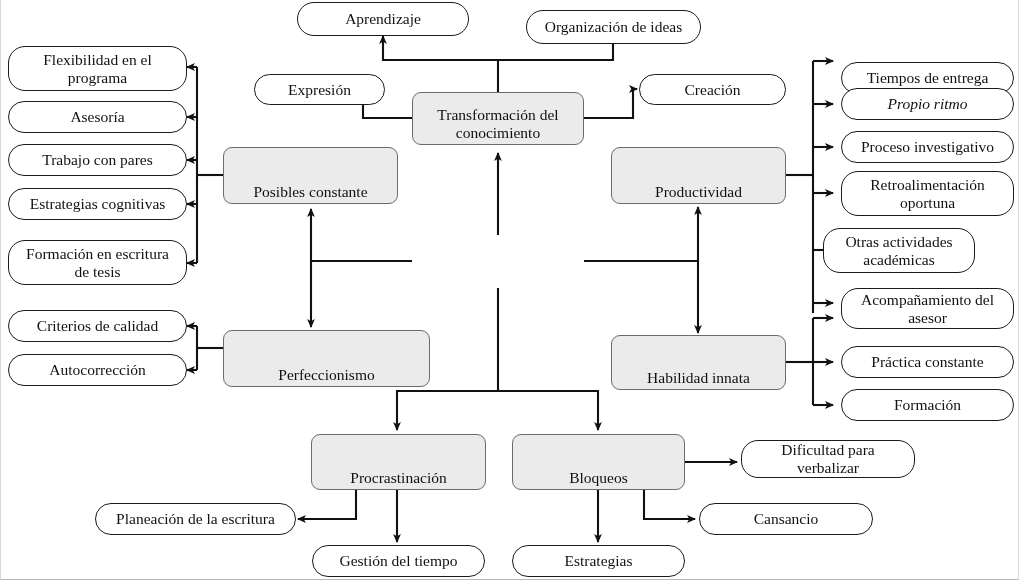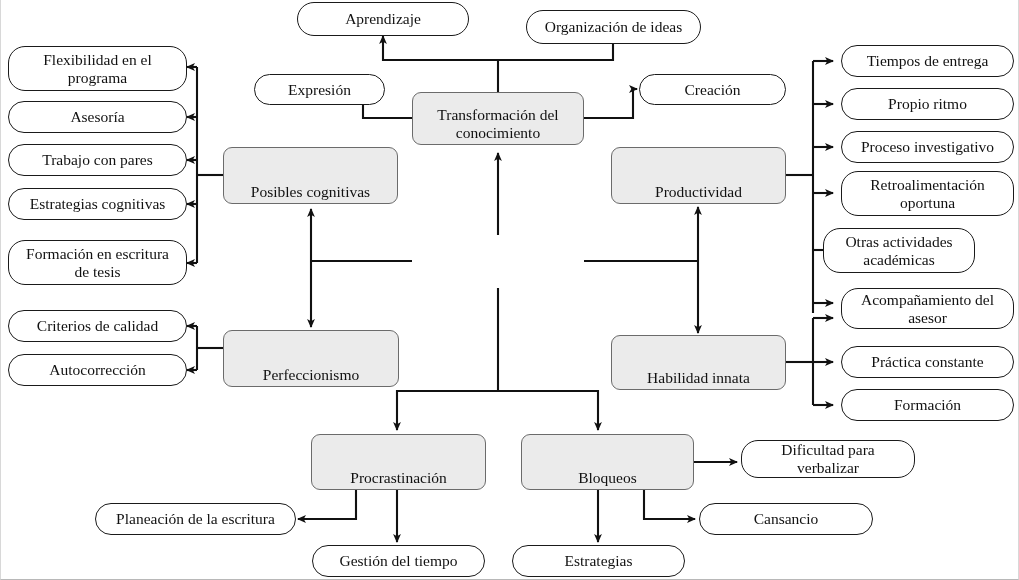--- a/index.html
+++ b/index.html
@@ -180,41 +180,41 @@
 
   <div class="node" style="left:7px; top:310px; width:179px; height:32px;">
     <span class="lbl">Criterios de calidad</span>
   </div>
 
   <div class="node" style="left:7px; top:354px; width:179px; height:32px;">
     <span class="lbl">Autocorrección</span>
   </div>
 
   <div class="node shaded" style="left:222px; top:147px; width:175px; height:57px;">
-    <span class="lbl">Posibles cognitivas</span>
-  </div>
-
-  <div class="node shaded" style="left:222px; top:330px; width:176px; height:57px;">
+    <span class="lbl">Posibles constante</span>
+  </div>
+
+  <div class="node shaded" style="left:222px; top:330px; width:207px; height:57px;">
     <span class="lbl">Perfeccionismo</span>
   </div>
 
 
   <div class="node shaded" style="left:610px; top:147px; width:175px; height:57px;">
     <span class="lbl">Productividad</span>
   </div>
 
   <div class="node shaded" style="left:610px; top:335px; width:175px; height:55px;">
     <span class="lbl">Habilidad innata</span>
   </div>
 
-  <div class="node" style="left:840px; top:45px; width:173px; height:32px;">
+  <div class="node" style="left:840px; top:62px; width:173px; height:32px;">
     <span class="lbl">Tiempos de entrega</span>
   </div>
 
-  <div class="node" style="left:840px; top:88px; width:173px; height:32px;">
+  <div class="node" style="left:840px; top:88px; width:173px; height:32px;font-style:italic;">
     <span class="lbl">Propio ritmo</span>
   </div>
 
   <div class="node" style="left:840px; top:131px; width:173px; height:32px;">
     <span class="lbl">Proceso investigativo</span>
   </div>
 
   <div class="node" style="left:840px; top:171px; width:173px; height:45px;">
     <span class="lbl">Retroalimentación
 oportuna</span>
@@ -235,21 +235,21 @@
   </div>
 
   <div class="node" style="left:840px; top:389px; width:173px; height:32px;">
     <span class="lbl">Formación</span>
   </div>
 
   <div class="node shaded" style="left:310px; top:434px; width:175px; height:56px;">
     <span class="lbl">Procrastinación</span>
   </div>
 
-  <div class="node shaded" style="left:511px; top:434px; width:173px; height:56px;margin-left:9px;">
+  <div class="node shaded" style="left:511px; top:434px; width:173px; height:56px;">
     <span class="lbl">Bloqueos</span>
   </div>
 
   <div class="node" style="left:94px; top:503px; width:201px; height:32px;">
     <span class="lbl">Planeación de la escritura</span>
   </div>
 
   <div class="node" style="left:311px; top:545px; width:173px; height:32px;">
     <span class="lbl">Gestión del tiempo</span>
   </div>

